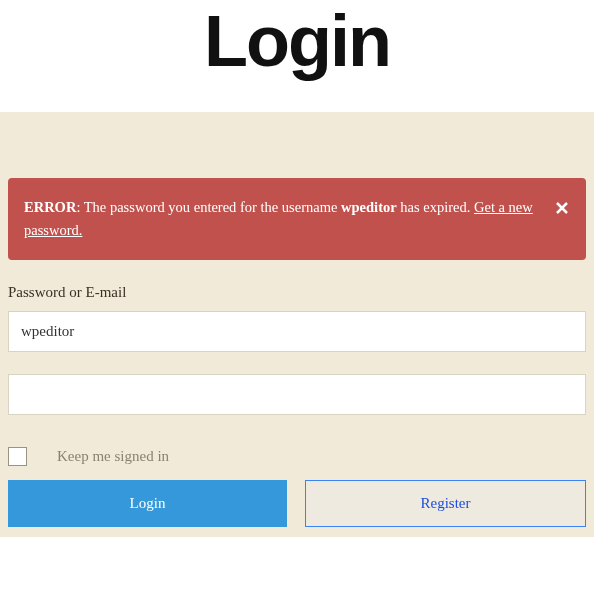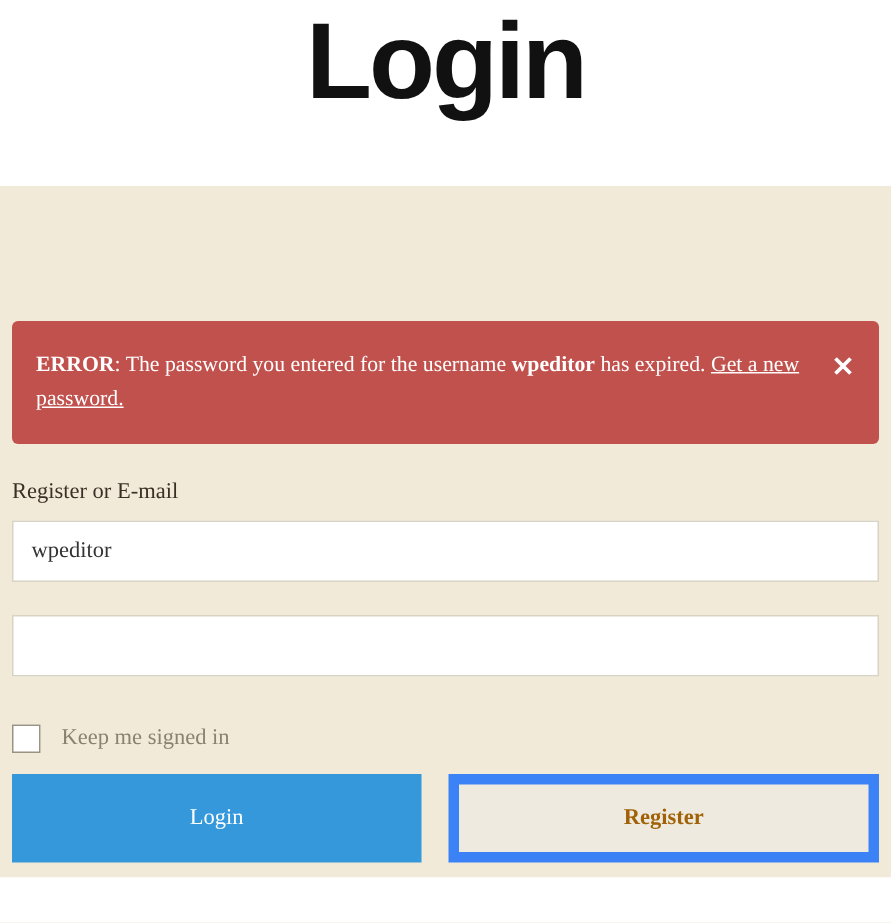--- a/index.html
+++ b/index.html
@@ -16,22 +16,21 @@
       font-family: Arial, Helvetica, sans-serif;
       font-size: 72px;
       font-weight: 900;
       text-align: center;
       color: #111;
       padding: 0 0 30px 0;
       letter-spacing: -2px;
     }
     .login-panel {
       background: #f2ead9;
-      padding: 90px 8px 10px 8px;
-      margin-top: 12px;
+      padding: 66px 8px 10px 8px;
     }
     .error-box {
       background: #c0514d;
       color: #fff;
       padding: 18px 50px 18px 16px;
       border-radius: 4px;
       position: relative;
       font-size: 14.5px;
       line-height: 1.6;
       margin-bottom: 24px;
@@ -72,21 +71,21 @@
       font-size: 15px;
       border: 1px solid #d9d3c4;
       background: #fff;
       font-family: Georgia, serif;
       color: #333;
       margin-bottom: 22px;
     }
     .checkbox-row {
       display: flex;
       align-items: center;
-      gap: 14px;
+      gap: 30px;
       margin-bottom: 14px;
       margin-top: 10px;
     }
     .checkbox {
       width: 19px;
       height: 19px;
       border: 1.5px solid #9a9383;
       background: #fff;
       cursor: pointer;
     }
@@ -106,42 +105,41 @@
       border: none;
       cursor: pointer;
       text-align: center;
     }
     .btn-primary {
       background: #3498db;
       color: #fff;
     }
     .btn-secondary {
       background: #eeeae0;
-      color: #a16207;
-      border: 7px solid #3b82f6;
-      font-weight: bold;
+      color: #1d4ed8;
+      border: 1px solid #3b82f6;
     }
   </style>
 </head>
 <body>
 
 <h1 class="page-title">Login</h1>
 
 <div class="login-panel">
 
   <div class="error-box">
     <span><strong>ERROR</strong><span>: The password you entered for the username </span><strong>wpeditor</strong><span> has expired. </span><a href="#">Get a new password.</a></span>
     <span class="error-close">
       <svg viewBox="0 0 16 16" fill="none">
         <path d="M3 3 L13 13 M13 3 L3 13"></path>
       </svg>
     </span>
   </div>
 
-  <label class="field-label">Register or E-mail</label>
+  <label class="field-label">Password or E-mail</label>
   <input type="text" class="field-input" value="wpeditor" style="">
 
   <input type="password" class="field-input" value="" style="">
 
   <div class="checkbox-row">
     <div class="checkbox"></div>
     <span class="checkbox-label">Keep me signed in</span>
   </div>
 
   <div class="button-row">

